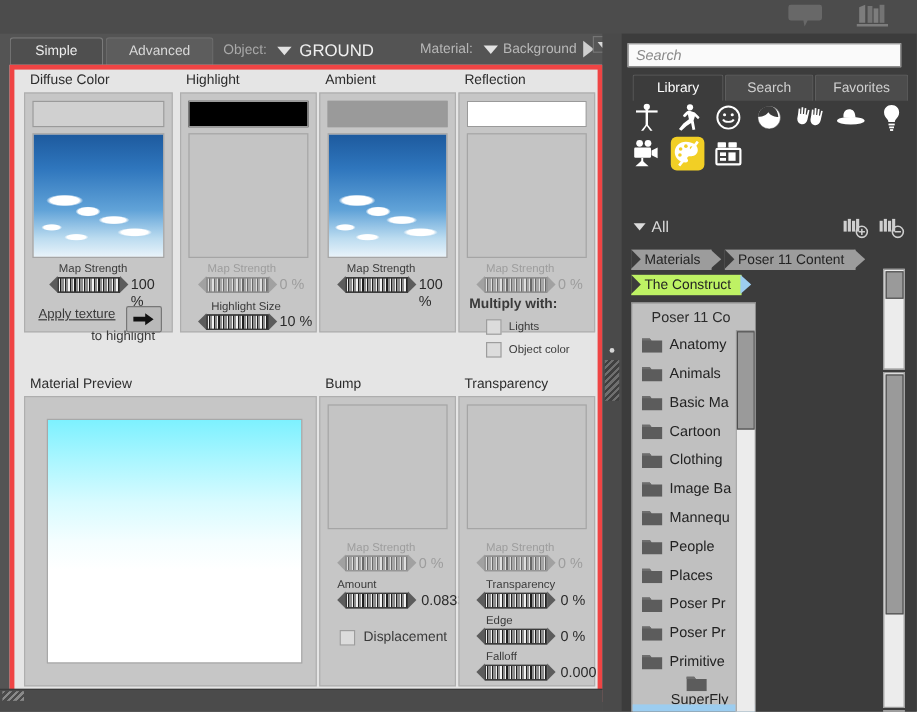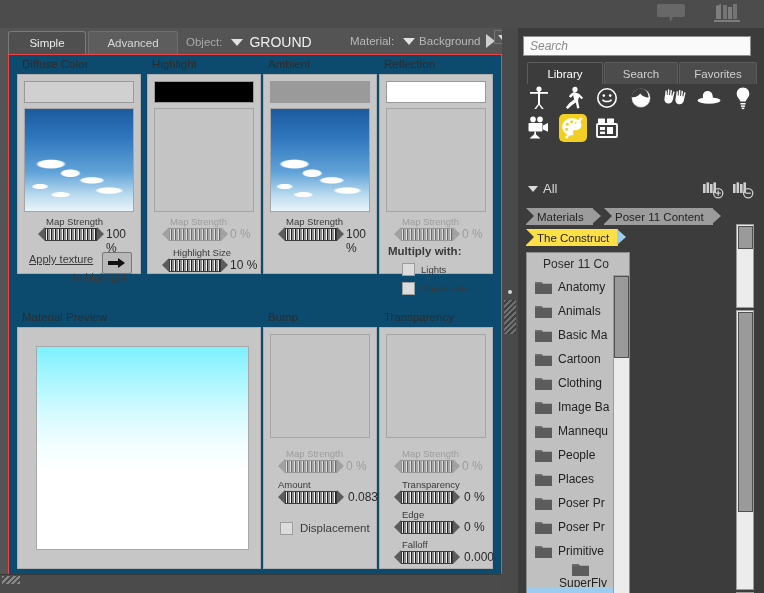--- a/index.html
+++ b/index.html
@@ -45,21 +45,21 @@
   .objrow .lbl { color: #a9a9a9; }
   .objrow .val { color: #f0f0f0; font-size: 14px; margin-left: 2px; }
   .tri { display:inline-block; width:0;height:0; border-left:6px solid transparent;border-right:6px solid transparent;border-top:7px solid #e2e2e2; margin: 0 4px 0 9px;}
   .matrow { position:absolute; top:6px; left: 350px; color:#b8b8b8; font-size:11.5px; display:flex; align-items:center;}
   .arrow-right { margin-left: 6px; width:0;height:0;border-top:7px solid transparent;border-bottom:7px solid transparent;border-left:9px solid #cfcfcf; }
   .dropbtn { position:absolute; right:8px; top:2px; width:16px;height:14px; background:#565656; border:1px solid #757575; display:flex;align-items:center;justify-content:center;}
   .dropbtn i { width:0;height:0;border-left:4px solid transparent;border-right:4px solid transparent;border-top:5px solid #d8d8d8;display:block;}
 
   .mat-body {
     position: absolute; left: 8px; top: 26px; width: 494px; height: 531px;
-    background: #0c4a6e; border: 1px solid #ef4444;
+    background: #e5e5e5; border: 4px solid #ef4444;
   }
   .group {
     position: absolute;
     background: #c6c6c6;
     border: 1px solid #aeaeae;
   }
   .group > .gtitle {
     position: absolute; left: 4px; top: -17px; font-size: 11.5px; color: #2c2c2c;
     white-space: nowrap;
   }
@@ -133,21 +133,21 @@
 
   .allrow { position:absolute; left:0; top:152px; width:246px; height:20px; }
   .allrow .tri2 { position:absolute; left:10px; top:6px; width:0;height:0;border-left:5px solid transparent;border-right:5px solid transparent;border-top:6px solid #dcdcdc;}
   .allrow .alltxt { position:absolute; left:25px; top:1px; font-size:13px; color:#d8d8d8; }
 
   .crumbs { position:absolute; left:0; top:180px; width:246px; height:18px; }
   .crumb { position:absolute; height:17px; background:#9c9c9c; color:#232323; font-size:11.5px;
      display:flex;align-items:center; padding:0 9px 0 11px; }
   .crumb::after { content:''; position:absolute; right:-8px; top:0; width:0;height:0;
      border-top:8.5px solid transparent;border-bottom:8.5px solid transparent;border-left:9px solid #9c9c9c; }
-  .crumb.sel { background:#fde047; }
+  .crumb.sel { background:#bef264; }
   .crumb.sel::after { border-left-color:#9ccdf0; }
   .crumb::before { content:''; position:absolute; left:0; top:0; width:0;height:0;
      border-top:8.5px solid transparent;border-bottom:8.5px solid transparent;border-left:8px solid #3c3c3c; }
 
   .folderpane { position:absolute; left:8px; top:224px; width:104px; height:369px; background:#c0c0c0; border:1px solid #8d8d8d; overflow:hidden;}
   .folderhdr { position:absolute; left:0; top:0; width:104px; height:22px; color:#2b2b2b; font-size:12px;
      display:flex;align-items:center; padding-left:16px; background:#c0c0c0;}
   .frow { position:absolute; left:0; width:104px; height:24px; display:flex; align-items:center; padding-left:8px; font-size:12px; color:#222;}
   .frow.sel { background:#9ccdf0; }
   .folder-ic { width:17px;height:13px; margin-right:6px; flex:none; }

